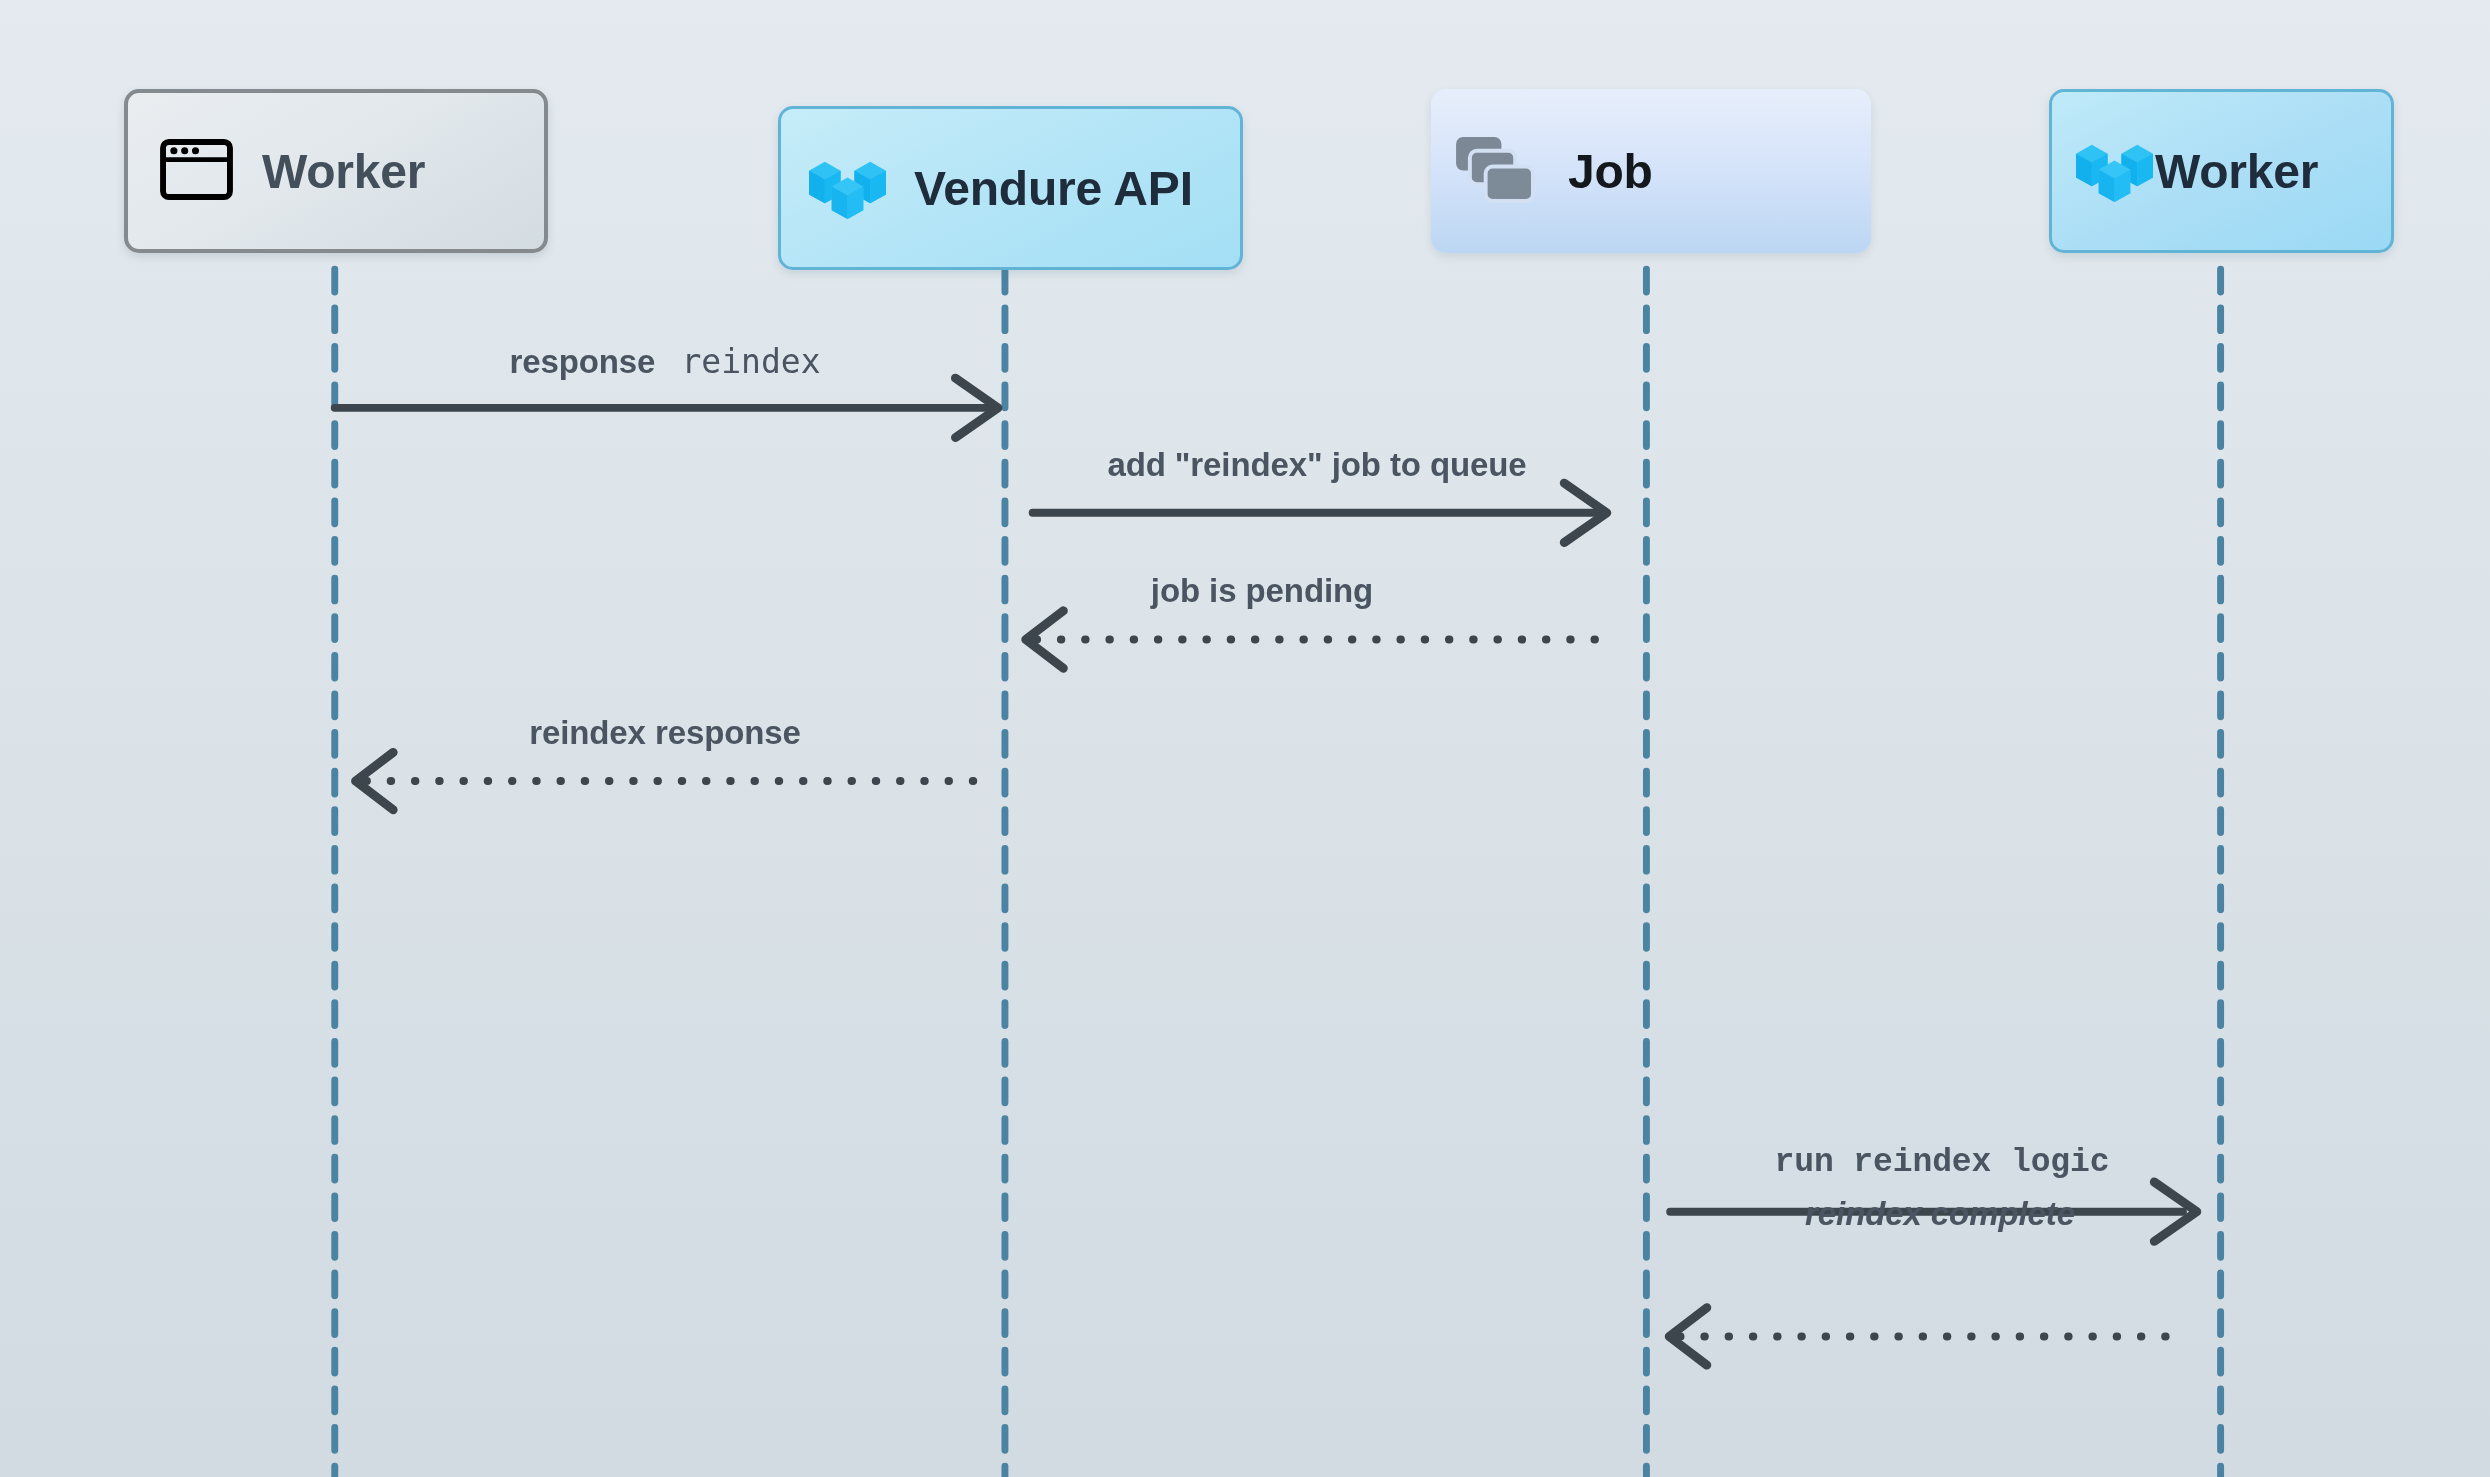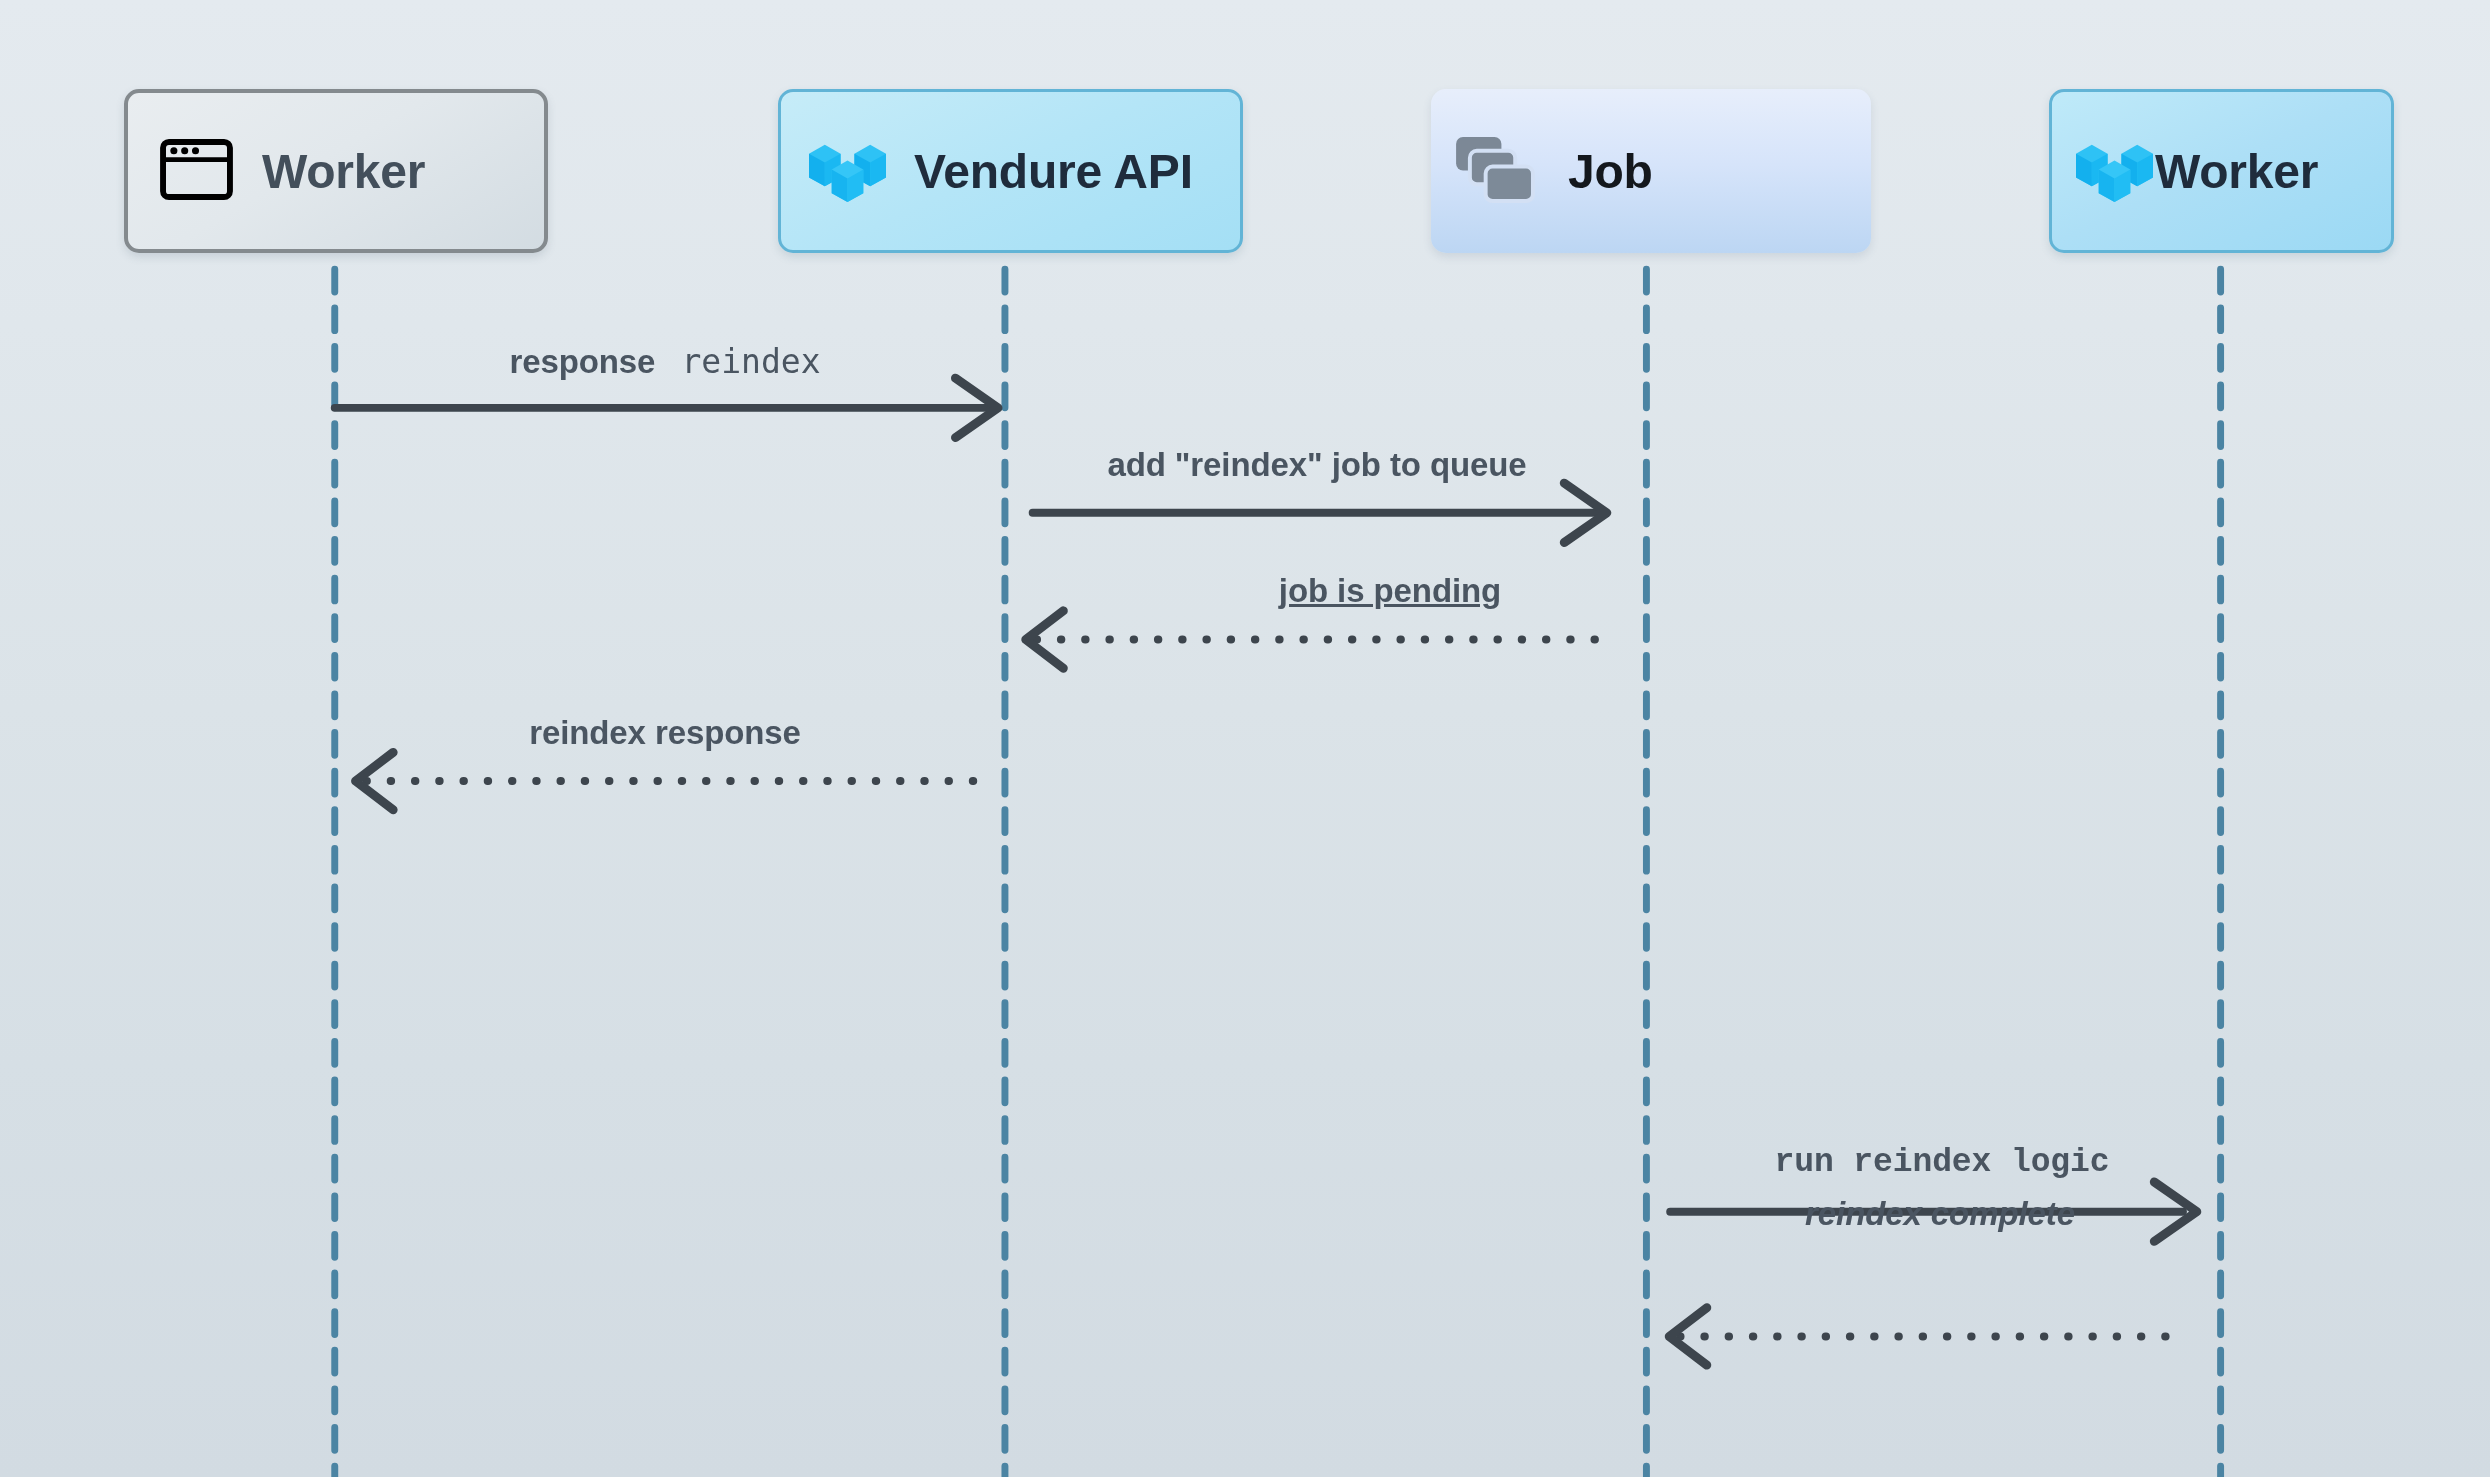--- a/index.html
+++ b/index.html
@@ -50,21 +50,21 @@
     box-shadow: 0 4px 9px rgba(80,95,110,0.17);
     padding-left: 32px;
   }
   .p-client .p-label {
     color: #434f5b;
     font-size: 48px;
     margin-left: 29px;
   }
 
   .p-api {
-    left: 778px; top: 89px; width: 465px; height: 164px;
+    left: 778px; top: 106px; width: 465px; height: 164px;
     background: linear-gradient(155deg, #c6ecf8 0%, #b4e5f7 48%, #a4dff5 100%);
     border: 3px solid #62b4d6;
     box-shadow: 0 4px 9px rgba(80,110,130,0.17);
     padding-left: 26px;
   }
   .p-api .p-label {
     color: #1f2c3c;
     font-size: 48px;
     margin-left: 26px;
   }
@@ -216,21 +216,21 @@
         <polygon points="41,47 57,38 57,62 41,71" fill="#21bdf4"></polygon>
       </svg>
     </span>
     <span class="p-label">Worker</span>
   </div>
 
   <div class="msg-label" style="left:665px; top:345px;"><span>response</span>&nbsp;&nbsp;<span class="code">reindex</span></div>
 
   <div class="msg-label" style="left:1317px; top:448px;">add "reindex" job to queue</div>
 
-  <div class="msg-label" style="left:1390px; top:574px;text-decoration:underline;">job is pending</div>
+  <div class="msg-label" style="left:1262px; top:574px;">job is pending</div>
 
   <div class="msg-label" style="left:665px; top:716px;">reindex response</div>
 
   <div class="msg-label" style="left:1942px; top:1146px;font-family:Liberation Mono, monospace;">run reindex logic</div>
 
   <div class="msg-label" style="left:1940px; top:1197px;font-style:italic;">reindex complete</div>
 
 </div>
 
 

